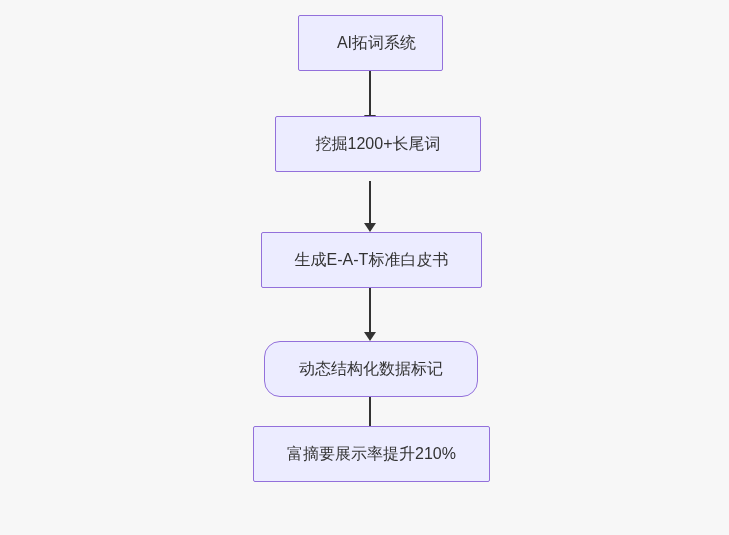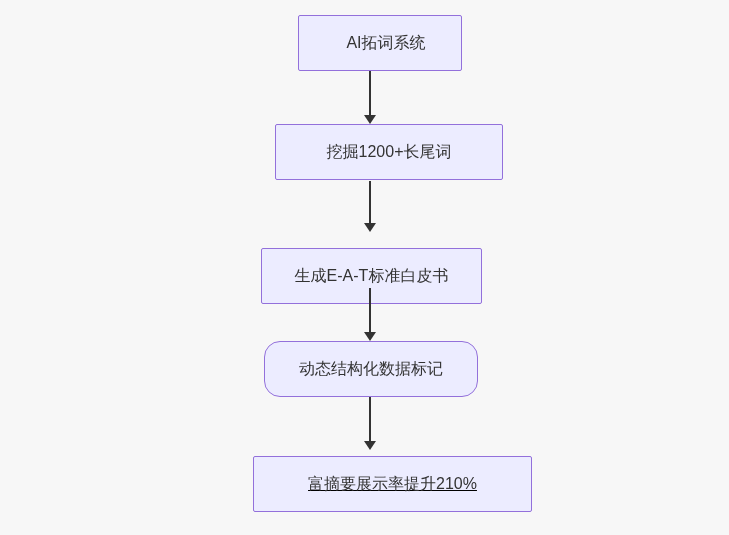--- a/index.html
+++ b/index.html
@@ -63,53 +63,53 @@
     border-left: 6.5px solid transparent;
     border-right: 6.5px solid transparent;
     border-top: 9px solid var(--arrow);
   }
 </style>
 </head>
 <body>
 
 <div class="canvas">
 
-  <div class="node" style="left:298px; top:15px; width:164px;padding-left:12px;">
+  <div class="node" style="left:298px; top:15px; width:145px;padding-left:12px;">
     <span class="node-label">AI拓词系统</span>
   </div>
 
   <div class="edge" style="top:71px; height:53px;">
     <div class="edge-line"></div>
     <div class="edge-head"></div>
   </div>
 
-  <div class="node" style="left:275px; top:124px; width:228px;">
+  <div class="node" style="left:275px; top:116px; width:206px;">
     <span class="node-label">挖掘1200+长尾词</span>
   </div>
 
   <div class="edge" style="top:181px; height:51px;">
     <div class="edge-line"></div>
     <div class="edge-head"></div>
   </div>
 
-  <div class="node" style="left:261px; top:248px; width:221px;justify-content:center;">
+  <div class="node" style="left:261px; top:232px; width:221px;justify-content:center;">
     <span class="node-label">生成E-A-T标准白皮书</span>
   </div>
 
   <div class="edge" style="top:288px; height:53px;">
     <div class="edge-line"></div>
     <div class="edge-head"></div>
   </div>
 
   <div class="node" style="left:264px; top:341px; width:214px;border-radius:16px;">
     <span class="node-label">动态结构化数据标记</span>
   </div>
 
   <div class="edge" style="top:397px; height:53px;">
     <div class="edge-line"></div>
     <div class="edge-head"></div>
   </div>
 
-  <div class="node" style="left:253px; top:456px; width:279px;text-decoration:underline;">
+  <div class="node" style="left:253px; top:426px; width:237px;">
     <span class="node-label">富摘要展示率提升210%</span>
   </div>
 
 </div>
 
 </body></html>

